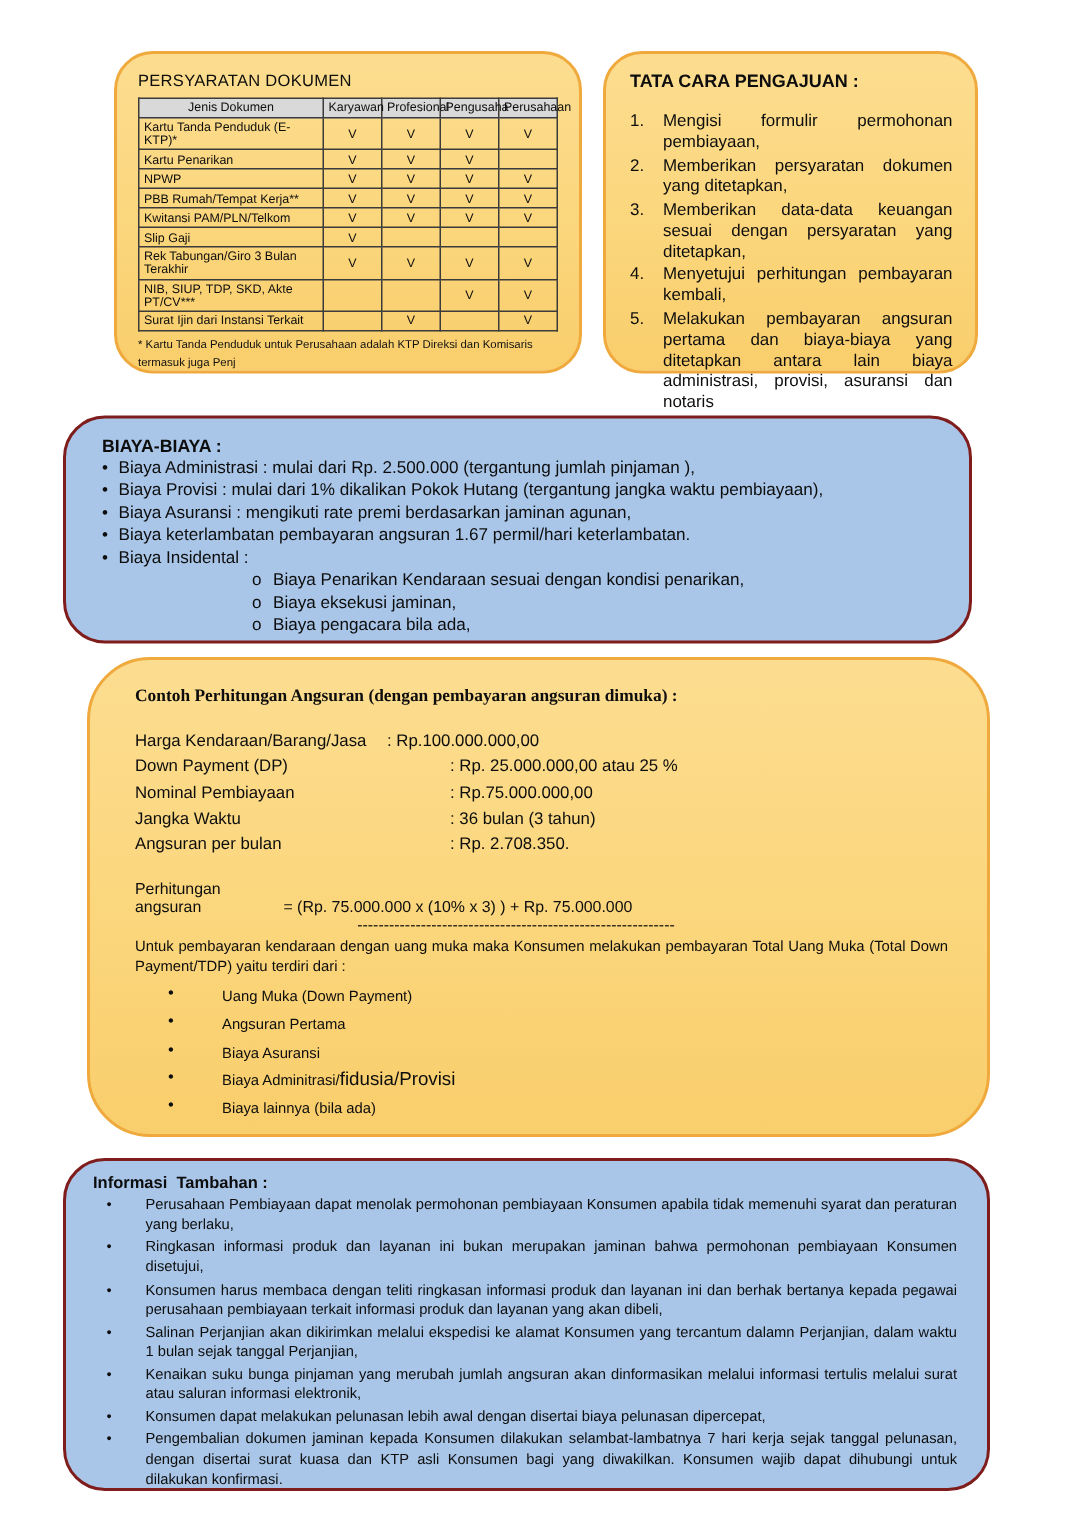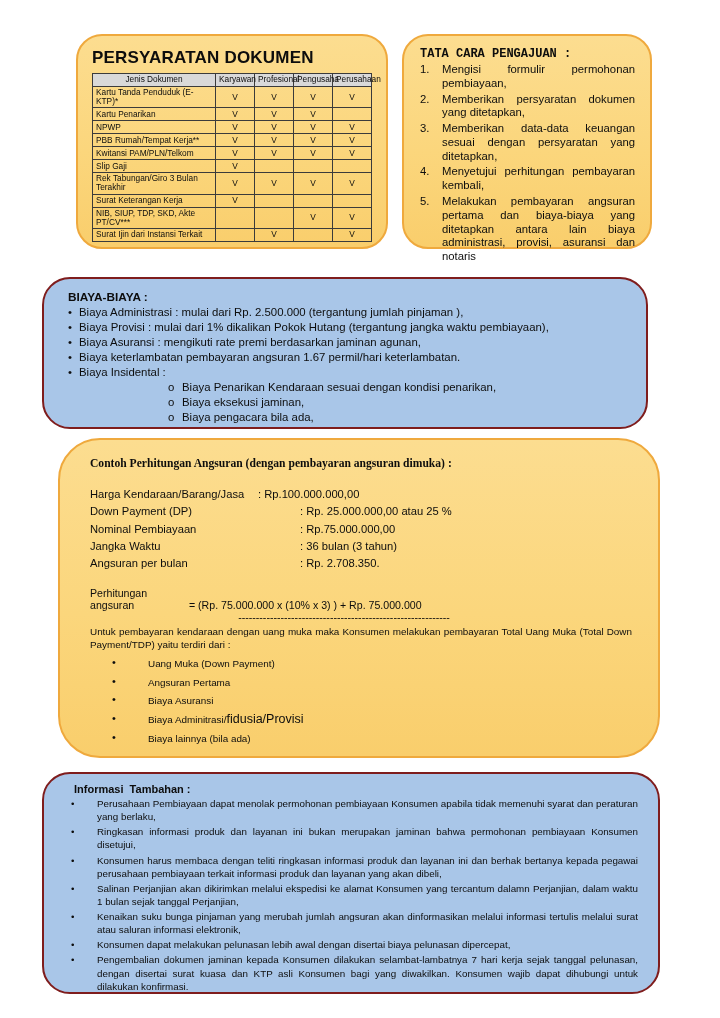--- a/index.html
+++ b/index.html
@@ -14,31 +14,31 @@
     background:linear-gradient(180deg,#fcdd90 0%,#fbd67c 55%,#f9ce6c 100%);
     border:2px solid #efa93d;
   }
   .box.blue {
     background:#a9c6e8;
     border:2px solid #7f1d1d;
   }
 
   
   #box-persyaratan { left:76px; top:34px; width:312px; height:215px; border-radius:26px; padding:12px 14px 6px; overflow:hidden; }
-  #box-persyaratan h2 { font-size:17px; font-weight:bold; letter-spacing:.2px; margin-bottom:5px; }
+  #box-persyaratan h2 { font-size:11px; font-weight:normal; letter-spacing:.2px; margin-bottom:5px; }
   table.doc-table { border-collapse:collapse; width:100%; font-size:8.3px; table-layout:fixed; }
   table.doc-table th, table.doc-table td { border:1px solid #3b3b3b; padding:1px 3px; height:13px; line-height:1.1; }
   table.doc-table th { background:#d9d9d9; font-weight:normal; text-align:center; }
   table.doc-table td.mark { text-align:center; }
   table.doc-table col.c-label { width:123px; }
   .footnotes { margin-top:3px; font-size:7.6px; line-height:1.55; color:#111; }
 
   
   #box-tatacara { left:402px; top:34px; width:250px; height:215px; border-radius:26px; padding:11px 15px 10px 16px; }
-  #box-tatacara h2 { font-size:12px; font-weight:bold; margin-bottom:2px;font-family:Liberation Mono, monospace; }
+  #box-tatacara h2 { font-size:12px; font-weight:bold; margin-bottom:14px; }
   .num-list .li { display:flex; font-size:11.3px; line-height:1.22; margin-bottom:2px; }
   .num-list .num { width:22px; flex:0 0 22px; }
   .num-list .txt { flex:1; text-align:justify; }
 
   
   #box-biaya { left:42px; top:277px; width:606px; height:152px; border-radius:28px; padding:11px 22px 8px 24px; }
   #box-biaya h2 { font-size:11.8px; font-weight:bold; margin-bottom:1px; }
   .b-item { font-size:11.4px; line-height:1.32; padding-left:11px; position:relative; }
   .b-item::before { content:"\2022"; position:absolute; left:0; }
   .b-sub { font-size:11.4px; line-height:1.32; padding-left:114px; position:relative; }
@@ -55,21 +55,21 @@
   .frac { width:300px; margin-left:104px; text-align:center; font-size:10.6px; line-height:1.25; }
   .frac .dashes { letter-spacing:0; white-space:nowrap; overflow:hidden; }
   .c-par { margin-top:2px; font-size:9.9px; line-height:1.3; text-align:justify; }
   .c-bullets { margin-top:2px; }
   .c-bullets .li { font-size:9.9px; line-height:1.5; padding-left:58px; position:relative; }
   .c-bullets .li::before { content:"\2022"; position:absolute; left:22px; font-size:11px; }
   .c-bullets .big { font-size:12.5px; }
 
   
   #box-informasi { left:42px; top:772px; width:618px; height:222px; border-radius:28px; padding:9px 20px 8px 18px; }
-  #box-informasi h2 { font-size:11px; font-weight:bold; margin-bottom:2px; white-space:pre;margin-left:12px; }
+  #box-informasi h2 { font-size:11px; font-weight:bold; margin-bottom:2px; white-space:pre; }
   .i-item { font-size:9.8px; line-height:1.34; padding-left:35px; position:relative; text-align:justify; margin-bottom:2px; }
   .i-item::before { content:"\2022"; position:absolute; left:9px; }
 </style>
 </head>
 <body>
 
 <section class="box orange" id="box-persyaratan">
   <h2>PERSYARATAN DOKUMEN</h2>
   <table class="doc-table">
     <colgroup>
@@ -130,27 +130,20 @@
         <td class="mark"></td>
         <td class="mark"></td>
         <td class="mark"></td>
       </tr>
       <tr>
         <td>Rek Tabungan/Giro 3 Bulan Terakhir</td>
         <td class="mark">V</td>
         <td class="mark">V</td>
         <td class="mark">V</td>
         <td class="mark">V</td>
-      </tr>
-      <tr>
-        <td>Surat Keterangan Kerja</td>
-        <td class="mark">V</td>
-        <td class="mark"></td>
-        <td class="mark"></td>
-        <td class="mark"></td>
       </tr>
       <tr>
         <td>NIB, SIUP, TDP, SKD, Akte PT/CV***</td>
         <td class="mark"></td>
         <td class="mark"></td>
         <td class="mark">V</td>
         <td class="mark">V</td>
       </tr>
       <tr>
         <td>Surat Ijin dari Instansi Terkait</td>

